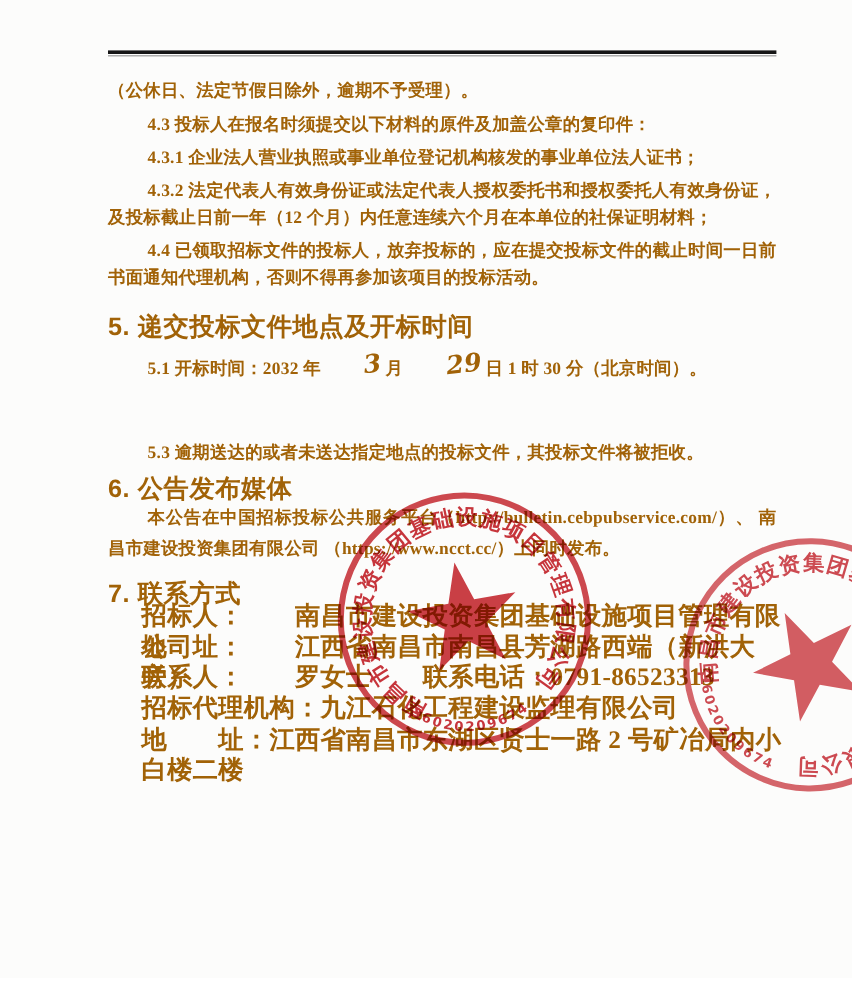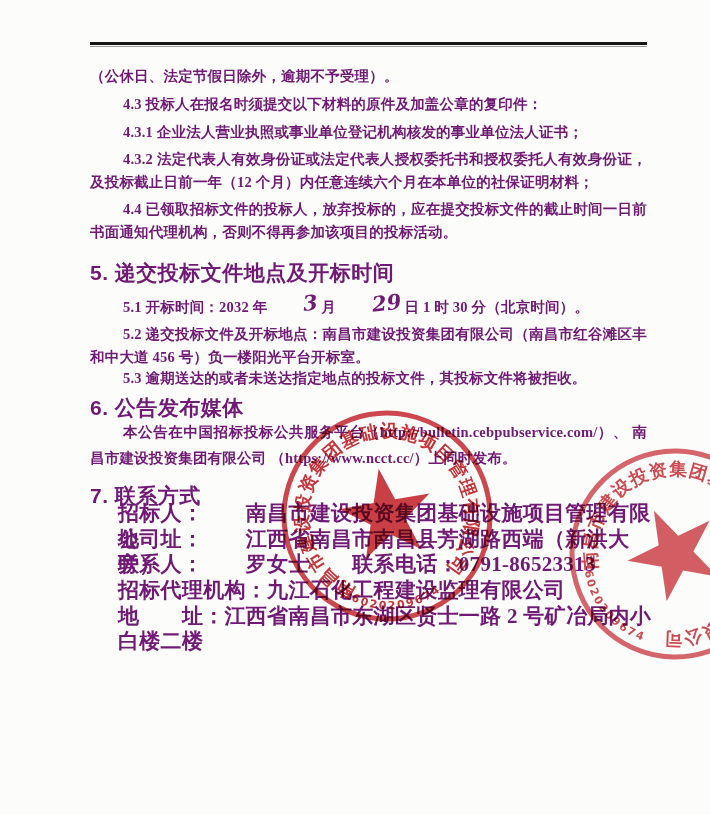--- a/index.html
+++ b/index.html
@@ -1,18 +1,18 @@
 <!DOCTYPE html>
 <html lang="zh"><head>
 <meta charset="utf-8">
 <style>
   html,body{margin:0;padding:0;background:#ffffff;}
   .page{
     position:relative;width:710px;height:815px;background:#fcfcfb;
-    overflow:hidden;color:#701a75;
+    overflow:hidden;color:#a16207;
     font-family:"Liberation Serif","DejaVu Serif",serif;
   }
   .rule{position:absolute;left:90px;top:42px;width:557px;height:3px;background:#161616;}
   .rule-shadow{position:absolute;left:90px;top:46px;width:557px;height:1px;background:#9a9a9a;}
   .para{
     position:absolute;left:90px;width:557px;
     font-size:14.5px;font-weight:600;line-height:25px;
     text-align:justify;letter-spacing:.2px;
   }
   .tight{line-height:23px;}
@@ -55,21 +55,20 @@
   <p class="para tight indent" style="top:133px">4.3.2 法定代表人有效身份证或法定代表人授权委托书和授权委托人有效身份证，及投标截止日前一年（12 个月）内任意连续六个月在本单位的社保证明材料；</p>
 
   <p class="para tight indent" style="top:183px">4.4 已领取招标文件的投标人，放弃投标的，应在提交投标文件的截止时间一日前书面通知代理机构，否则不得再参加该项目的投标活动。</p>
 
   <h2 class="heading" style="top:245px">5. 递交投标文件地点及开标时间</h2>
 
   <p class="para indent" style="top:279px">
     <span>5.1 开标时间：2032 年</span><span class="hand">3</span><span>月</span><span class="hand">29</span><span>日 1 时 30 分（北京时间）。</span>
   </p>
 
-  <p class="para tight indent" style="top:308px">5.2 递交投标文件及开标地点：南昌市建设投资集团有限公司（南昌市红谷滩区丰和中大道 456 号）负一楼阳光平台开标室。</p>
 
   <p class="para tight indent" style="top:352px">5.3 逾期送达的或者未送达指定地点的投标文件，其投标文件将被拒收。</p>
 
   <h2 class="heading" style="top:380px">6. 公告发布媒体</h2>
 
   <p class="para wide indent" style="top:404px">本公告在中国招标投标公共服务平台（http://bulletin.cebpubservice.com/）、 南昌市建设投资集团有限公司 （https://www.ncct.cc/）上同时发布。</p>
 
   <h2 class="heading" style="top:468px">7. 联系方式</h2>
 
   <div class="contacts">

